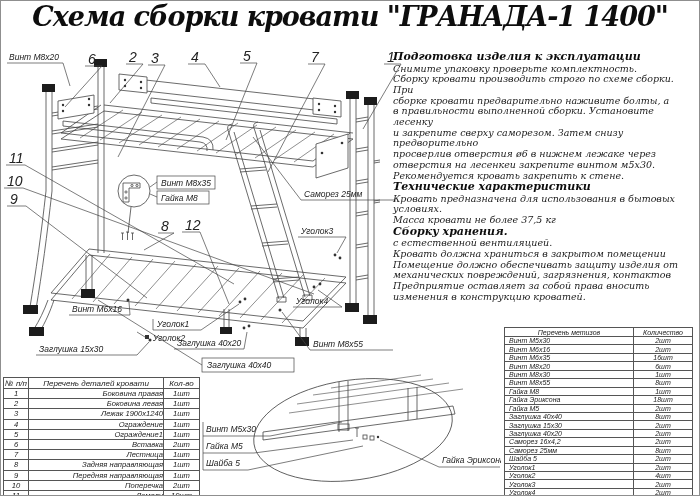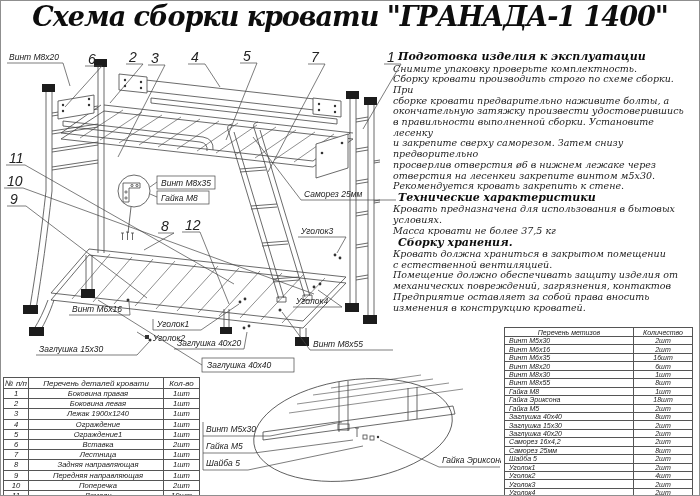--- a/index.html
+++ b/index.html
@@ -8,28 +8,28 @@
   .title{position:absolute;top:0px;left:0;width:100%;text-align:center;
          font-family:"DejaVu Serif",serif;font-style:italic;font-weight:bold;
          font-size:27px;color:#0d0d0d;letter-spacing:-1px;white-space:nowrap;}
   svg.diagram{position:absolute;left:0;top:40px;}
   svg text{font-family:"Liberation Sans",sans-serif;font-style:italic;fill:#222;}
   svg .lbl{font-size:8.5px;}
   svg .callout{font-size:14px;}
   .instructions{position:absolute;left:392px;top:50px;width:302px;
       font-family:"DejaVu Serif",serif;font-style:italic;font-size:9.5px;
       line-height:10.7px;color:#1b1b1b;}
-  .instructions .hd{font-weight:bold;font-size:11px;line-height:12.5px;padding-left:5px;color:#0d0d0d;}
+  .instructions .hd{font-weight:bold;font-size:11px;line-height:12.5px;color:#0d0d0d;}
   table{position:absolute;border-collapse:collapse;table-layout:fixed;background:#fff;
         font-style:italic;color:#222;}
   th,td{border:1px solid #555;overflow:hidden;white-space:nowrap;font-weight:normal;padding:0;}
   .parts{left:2px;top:376px;width:196px;font-size:7.6px;}
   .parts th{height:10px;font-size:8px;}
   .parts td{height:9.2px;}
-  .parts td.name{padding-left:4px;text-align:center;}
+  .parts td.name{padding-left:4px;text-align:right;}
   .parts td.num,.parts td.qty,.parts th{text-align:center;}
   .hardware{left:503px;top:326px;width:188px;font-size:7px;}
   .hardware th{height:8px;text-align:center;}
   .hardware td{height:7.45px;}
   .hardware td:first-child{padding-left:4px;}
   .hardware td:last-child{text-align:center;}
 </style>
 </head>
 <body>
 
@@ -222,37 +222,36 @@
       <text class="lbl" x="441" y="422">Гайка Эриксона</text>
     </g>
   </svg>
 
   <div class="instructions">
     <div class="hd">Подготовка изделия к эксплуатации</div>
     <div>
         <div>Снимите упаковку проверьте комплектность.</div>
         <div>Сборку кровати производить строго по схеме сборки. При</div>
         <div>сборке кровати  предварительно наживите  болты, а</div>
-        <div>окончательную затяжку произвести удостоверившись</div>
         <div>в правильности выполненной сборки. Установите лесенку</div>
         <div>и закрепите сверху саморезом. Затем снизу предворительно</div>
         <div>просверлив отверстия ø6 в нижнем лежаке через</div>
         <div>отверстия на лесенкеи закрепите винтом м5х30.</div>
         <div>Рекомендуется кровать закрепить к стене.</div>
       </div>
     <div class="hd">Технические характеристики</div>
     <div>
         <div>Кровать предназначена для использования в бытовых</div>
         <div>условиях.</div>
         <div>Масса кровати не более 37,5 кг</div>
       </div>
     <div class="hd">Сборку хранения.</div>
     <div>
+        <div>с естественной вентиляцией.</div>
         <div>Кровать должна храниться в закрытом помещении</div>
-        <div>с естественной вентиляцией.</div>
         <div>Помещение должно обеспечивать защиту изделия от</div>
         <div>механических повреждений, загрязнения, контактов</div>
       </div>
     <div>
         <div>Предприятие оставляет за собой права вносить</div>
         <div>изменения в конструкцию кроватей.</div>
       </div>
   </div>
 
   <table class="parts">

